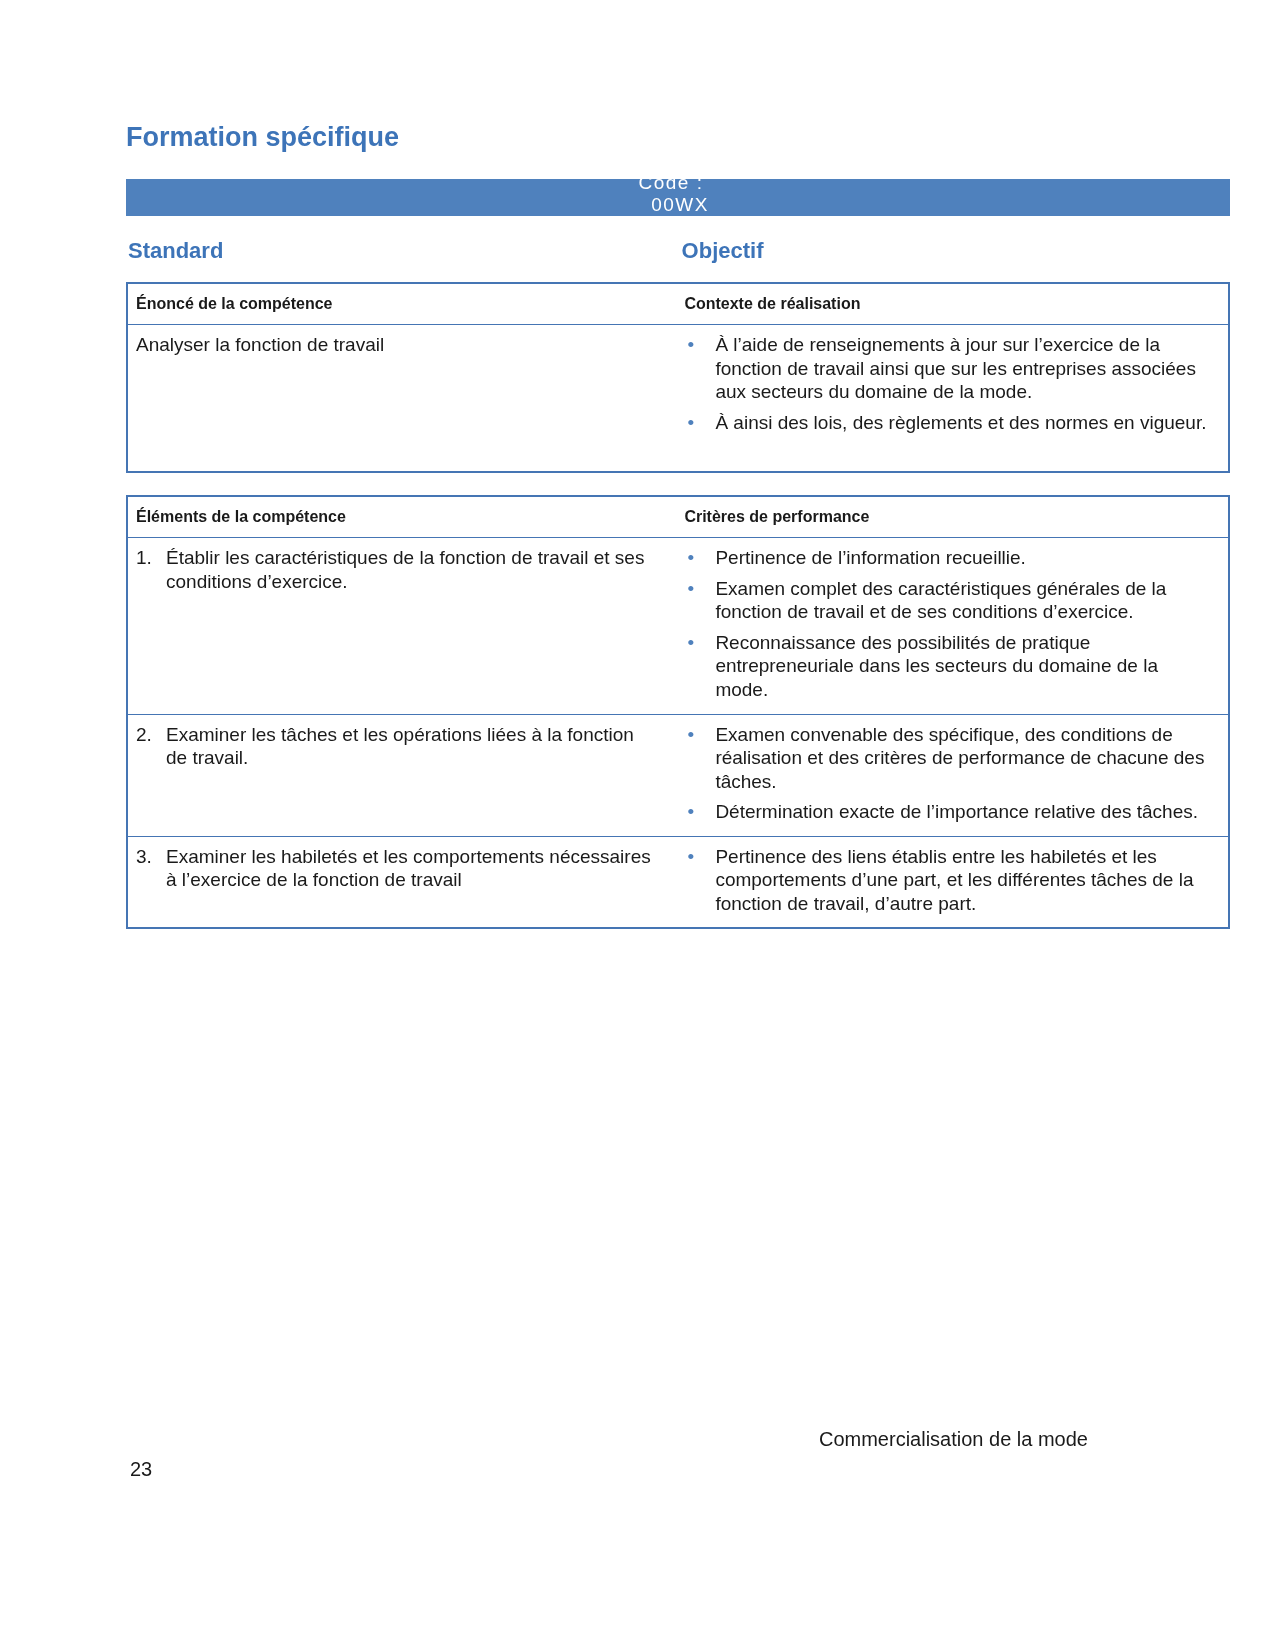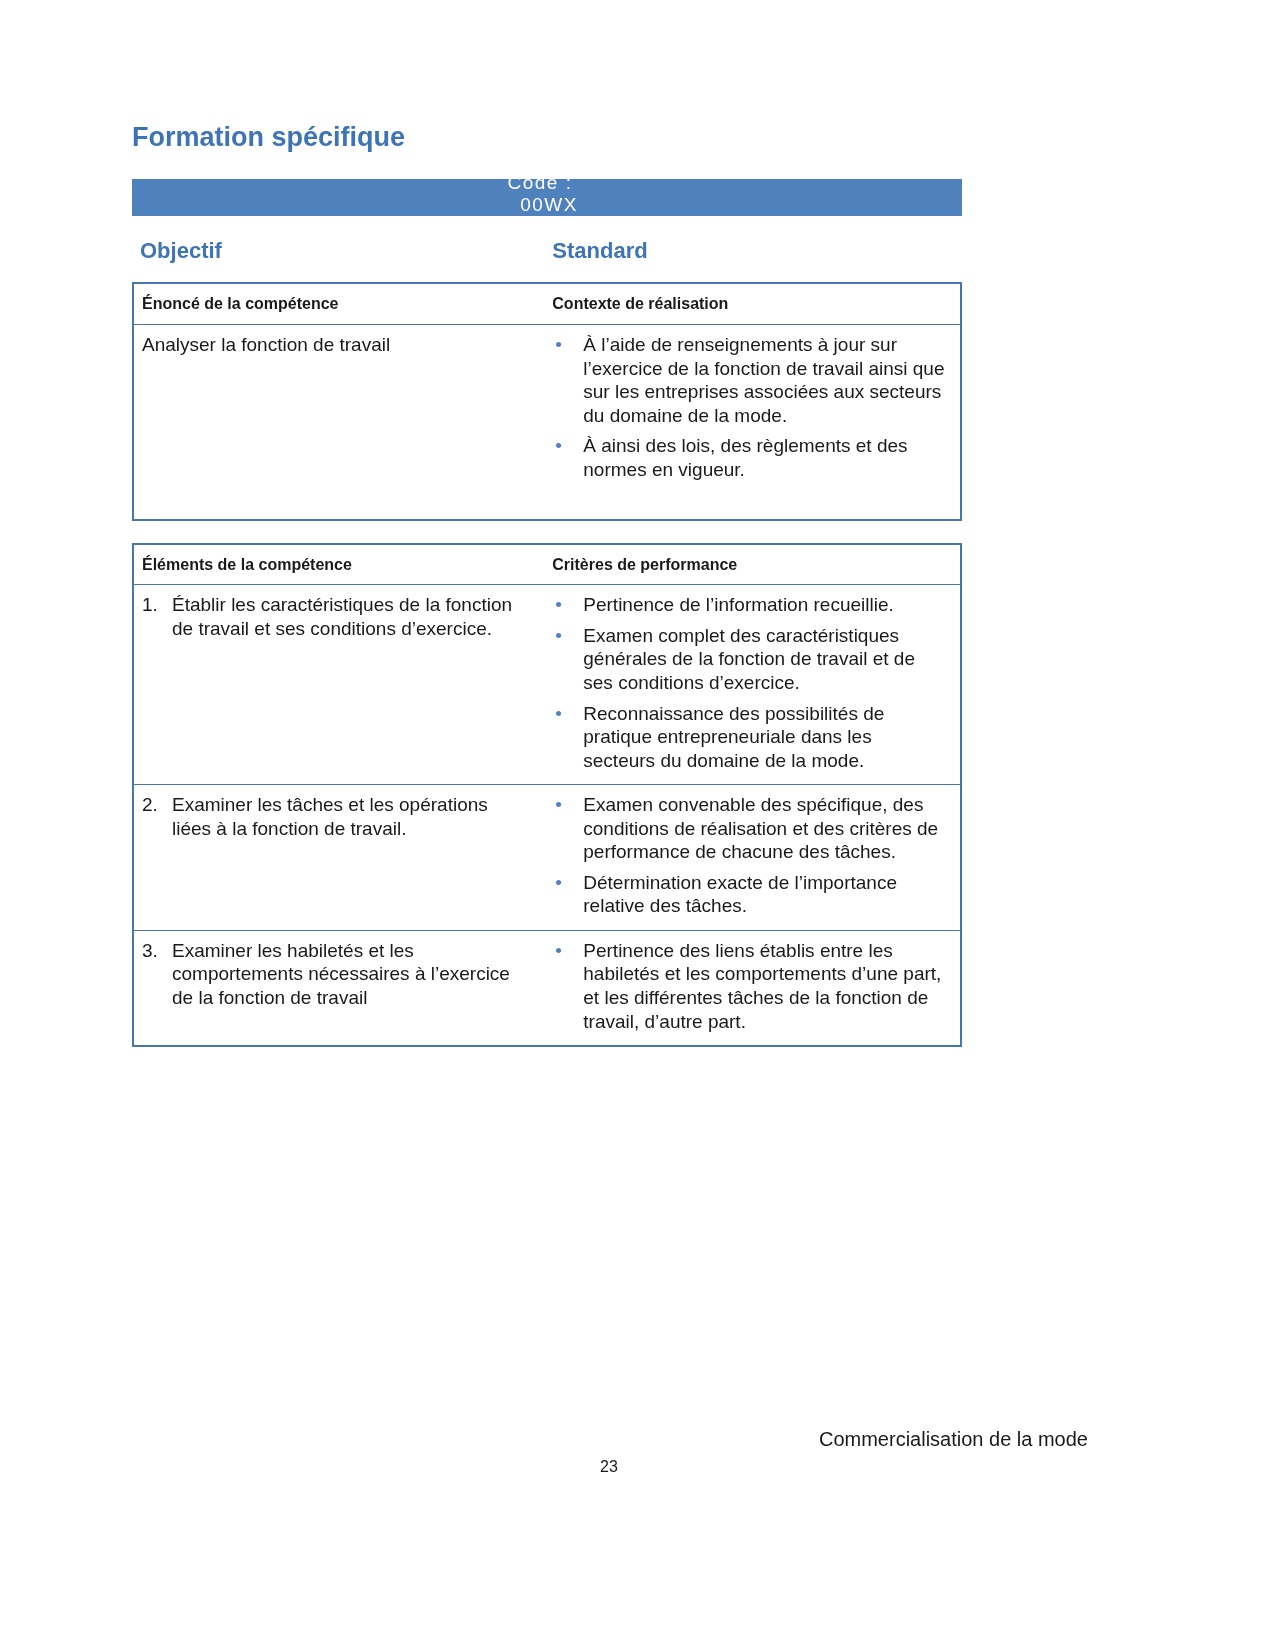--- a/index.html
+++ b/index.html
@@ -8,21 +8,21 @@
     --heading:#3D74B8;
     --text:#1A1A1A;
   }
   *{box-sizing:border-box;}
   html,body{margin:0;padding:0;}
   body{
     width:1275px;height:1650px;position:relative;background:#ffffff;
     font-family:"Liberation Sans","DejaVu Sans",sans-serif;
     color:var(--text);
   }
-  .content{position:absolute;left:132px;top:0;width:830px;border-radius:7px;}
+  .content{position:absolute;left:126px;top:0;width:1104px;border-radius:7px;}
   .doc-title{
     margin:0;padding-top:122px;
     font-size:27px;line-height:1.15;font-weight:bold;color:var(--heading);
   }
   .code-bar{
     margin-top:26px;height:37px;background:var(--bar);color:#ffffff;
     display:flex;align-items:center;justify-content:flex-end;
     padding-right:14px;font-size:19px;letter-spacing:1.5px;flex-direction:column;
   }
   .code-bar .code-value{margin-left:18px;}
@@ -46,38 +46,38 @@
   ul.bullets .btext{flex:1;}
   .numitem{display:flex;}
   .numitem .num{flex:0 0 30px;}
   .numitem .ntext{flex:1;}
   .footer-right{
     position:absolute;top:1428px;left:130px;width:958px;
     text-align:right;font-size:20px;color:var(--text);
   }
   .footer-page{
     position:absolute;top:1458px;left:130px;width:958px;
-    text-align:center;font-size:16px;color:var(--text);
+    font-size:20px;color:var(--text);
   }
 </style>
 </head>
 <body>
 
 <div class="content">
 
   <h1 class="doc-title">Formation spécifique</h1>
 
   <div class="code-bar">
     <span class="code-label">Code :</span>
     <span class="code-value">00WX</span>
   </div>
 
   <div class="col-heads">
+    <div class="col-head right">Standard</div>
     <div class="col-head left">Objectif</div>
-    <div class="col-head right">Standard</div>
   </div>
 
   <div class="tbl tbl1">
     <div class="trow head">
       <div class="cell l">Énoncé de la compétence</div>
       <div class="cell r">Contexte de réalisation</div>
     </div>
     <div class="trow tall">
       <div class="cell l">Analyser la fonction de travail</div>
       <div class="cell r">

